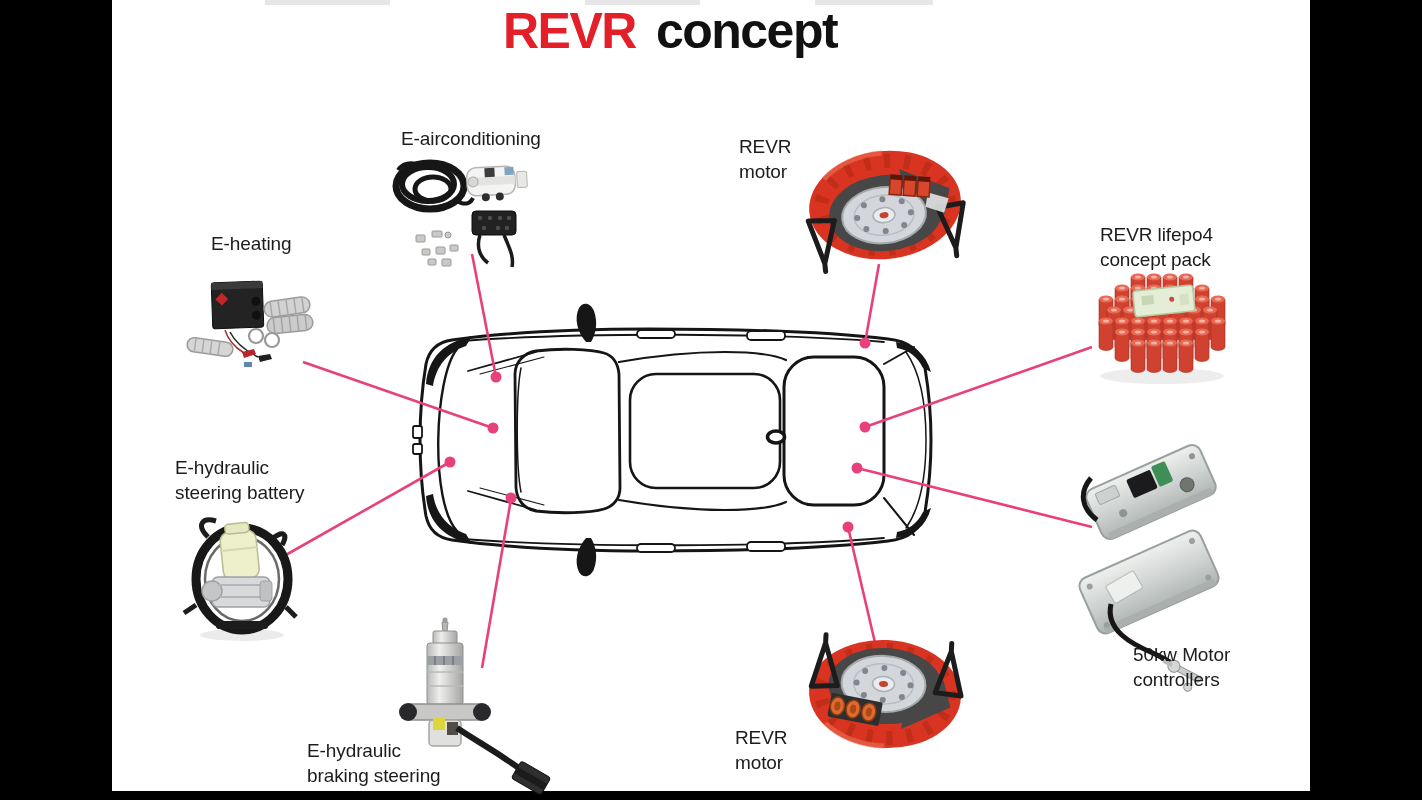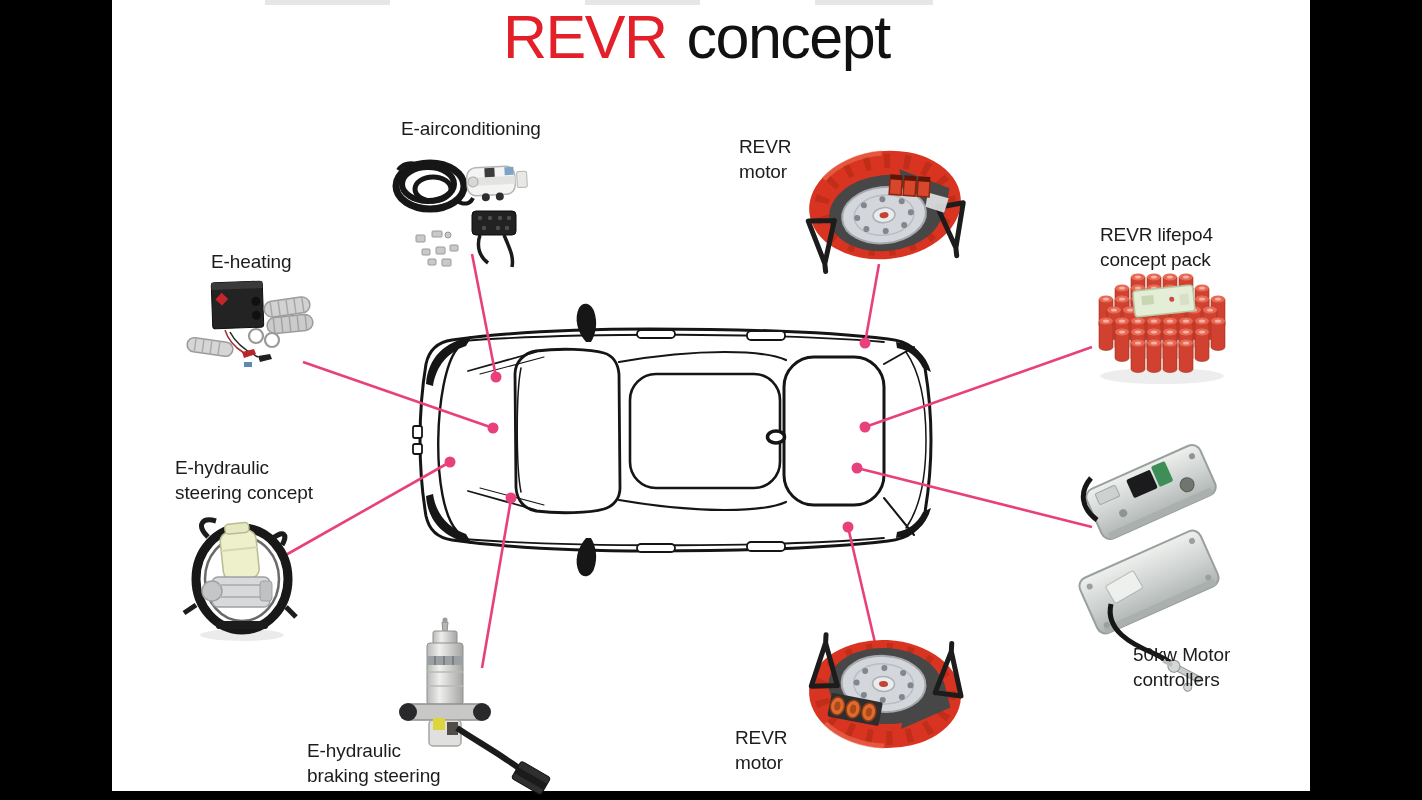--- a/index.html
+++ b/index.html
@@ -4,21 +4,21 @@
 <style>
   html,body{margin:0;padding:0;}
   body{
     width:1422px;height:800px;position:relative;overflow:hidden;
     background:#000;font-family:"Liberation Sans",sans-serif;
   }
   .stage{position:absolute;left:112px;top:0;width:1198px;height:791px;background:#fff;}
   .diagram{position:absolute;left:0;top:0;width:1422px;height:800px;pointer-events:none;}
   .title{
     position:absolute;left:503px;top:4px;white-space:nowrap;
-    font-size:61px;font-weight:normal;letter-spacing:-1.5px;line-height:1.1;
+    font-size:50px;font-weight:bold;letter-spacing:-1.5px;line-height:1.1;
   }
   .title .brand{color:#e3202a;}
   .title .suffix{color:#111;margin-left:20px;}
   .lbl{
     position:absolute;font-size:19px;line-height:25px;color:#1c1c1c;
     white-space:nowrap;letter-spacing:-0.1px;
   }
 </style>
 </head>
 <body>
@@ -340,29 +340,29 @@
       <rect x="-20" y="-2" width="10" height="4" fill="#b9bebc"></rect>
       <circle cx="14" cy="12" r="4" fill="#d4d8d6" stroke="#8f9492"></circle>
     </g>
   </g>
 </svg>
 
 <div class="title">
   <span class="brand">REVR</span><span class="suffix">concept</span>
 </div>
 
-<div class="lbl" style="left:401px;top:116px">
+<div class="lbl" style="left:401px;top:126px">
   <div>E-airconditioning</div>
 </div>
-<div class="lbl" style="left:211px;top:249px">
+<div class="lbl" style="left:211px;top:231px">
   <div>E-heating</div>
 </div>
 <div class="lbl" style="left:175px;top:455px">
   <div>E-hydraulic</div>
-  <div>steering concept</div>
+  <div>steering battery</div>
 </div>
 <div class="lbl" style="left:307px;top:738px">
   <div>E-hydraulic</div>
   <div>braking steering</div>
 </div>
 <div class="lbl" style="left:739px;top:134px">
   <div>REVR</div>
   <div>motor</div>
 </div>
 <div class="lbl" style="left:1100px;top:222px">

